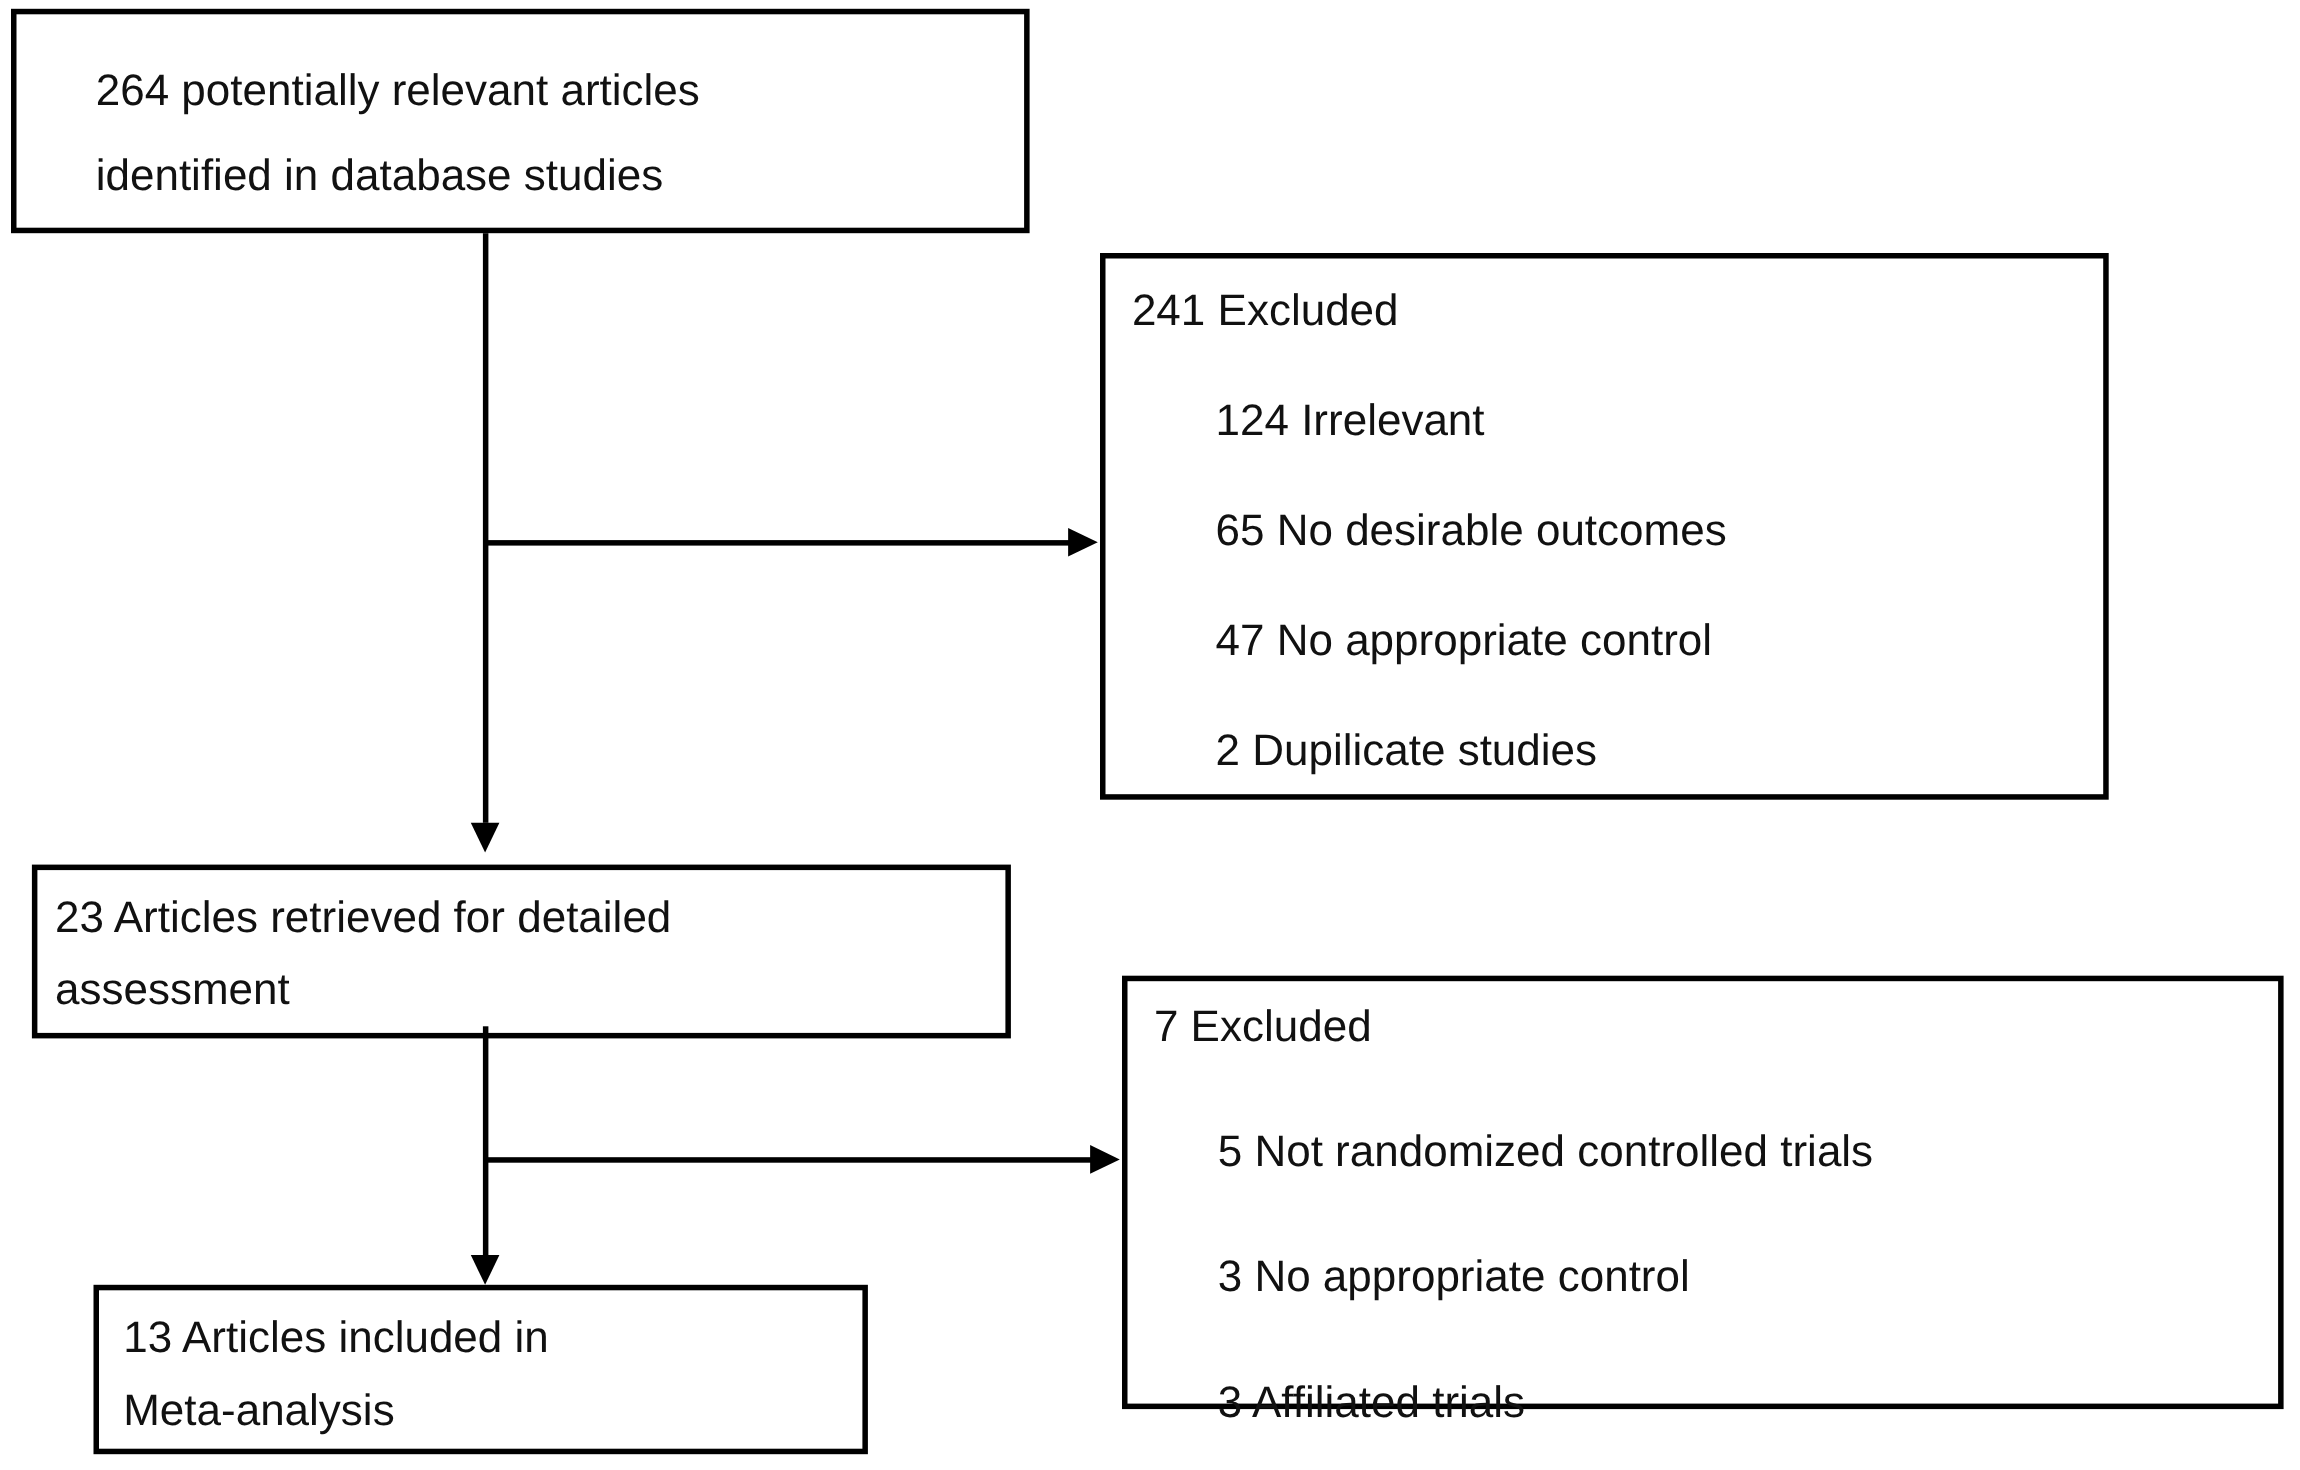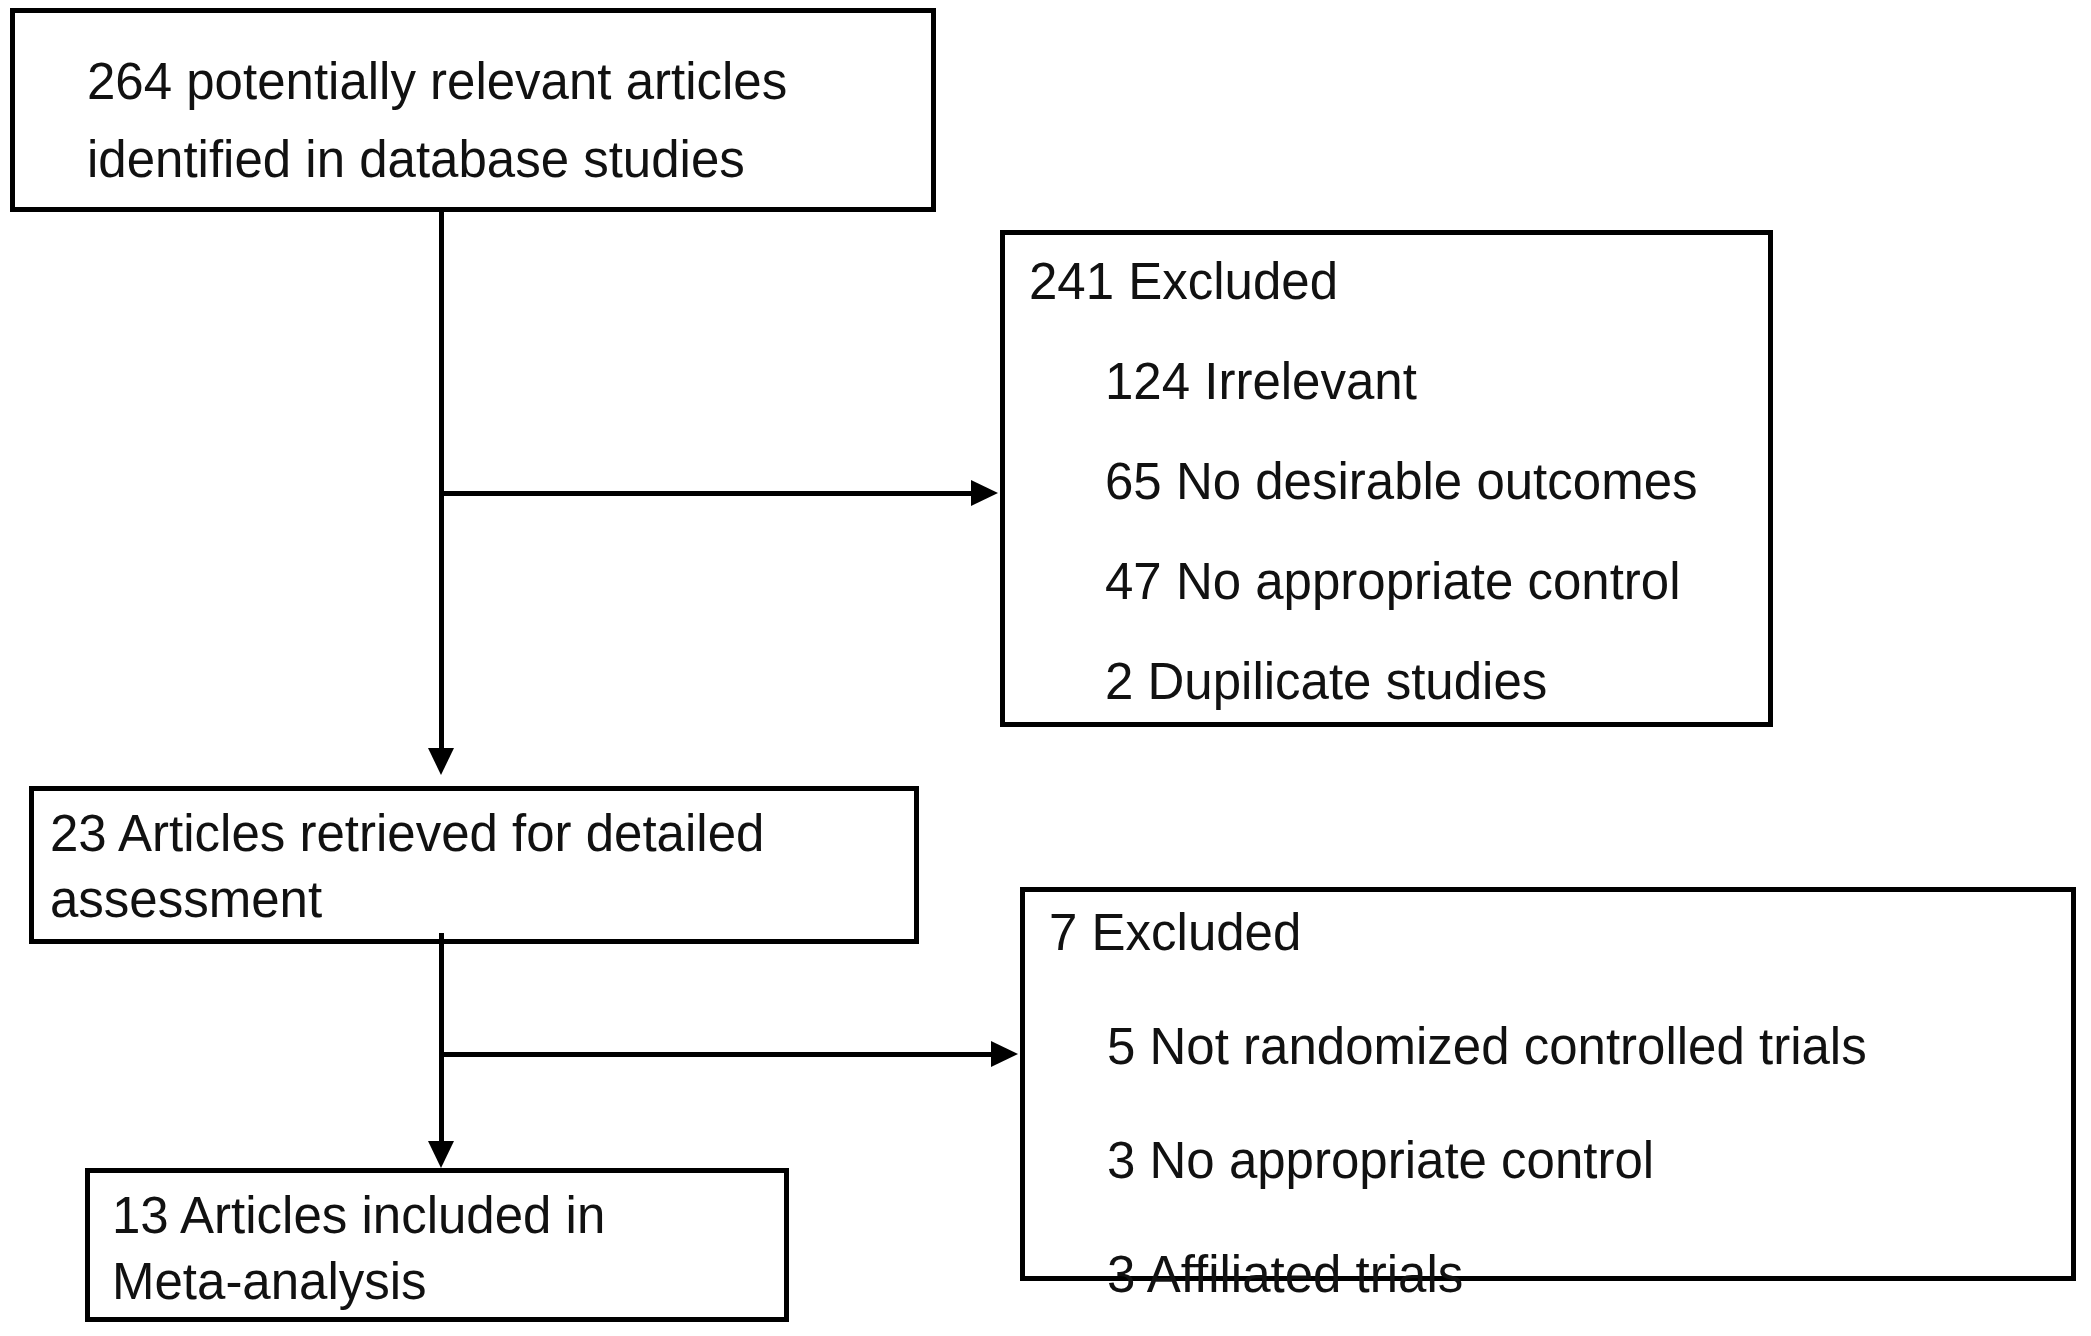--- a/index.html
+++ b/index.html
@@ -11,34 +11,34 @@
   html, body {
     background: var(--background);
     font-family: "Liberation Sans", "DejaVu Sans", sans-serif;
   }
   .canvas {
     position: relative;
     width: 2091px;
     height: 1336px;
     background: var(--background);
     color: var(--text);
-    font-size: 51px;
+    font-size: 40px;
     line-height: 1.3;
     overflow: hidden;
   }
   .box {
     position: absolute;
     background: var(--background);
     border: 5px solid var(--border);
   }
   .line { display: block; }
   
   .box-identified { left: 10px;   top: 8px;    width: 926px;  height: 204px; padding: 30px 30px 0 72px; }
   .box-identified .line { line-height: 78px; }
-  .box-excluded-initial { left: 1000px; top: 230px;  width: 773px;  height: 497px; padding: 16px 20px 0 24px; }
+  .box-excluded-initial { left: 1000px; top: 230px;  width: 917px;  height: 497px; padding: 16px 20px 0 24px; }
   .box-retrieved { left: 29px;   top: 786px;  width: 890px;  height: 158px; padding: 10px 20px 0 16px; }
   .box-retrieved .line { line-height: 66px; }
   .box-excluded-detailed { left: 1020px; top: 887px;  width: 1056px; height: 394px; padding: 10px 20px 0 24px; }
   .box-included { left: 85px;   top: 1168px; width: 704px;  height: 154px; padding: 10px 20px 0 22px; }
   .box-included .line { line-height: 66px; }
   
   .excl-title { display: block; line-height: 62px; }
   .excl-item  { display: block; line-height: 62px; margin-top: 38px; padding-left: 76px; }
   .box-excluded-detailed .excl-item { margin-top: 52px; padding-left: 58px; }
   

